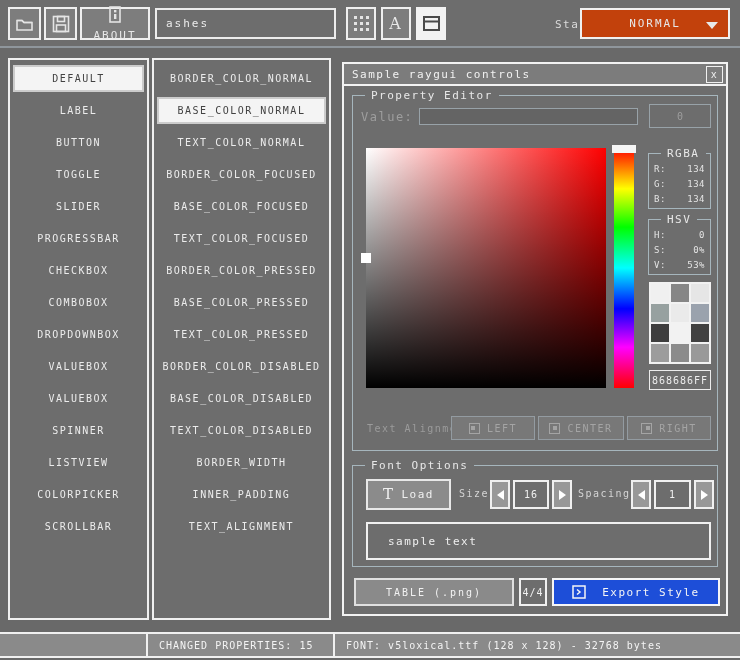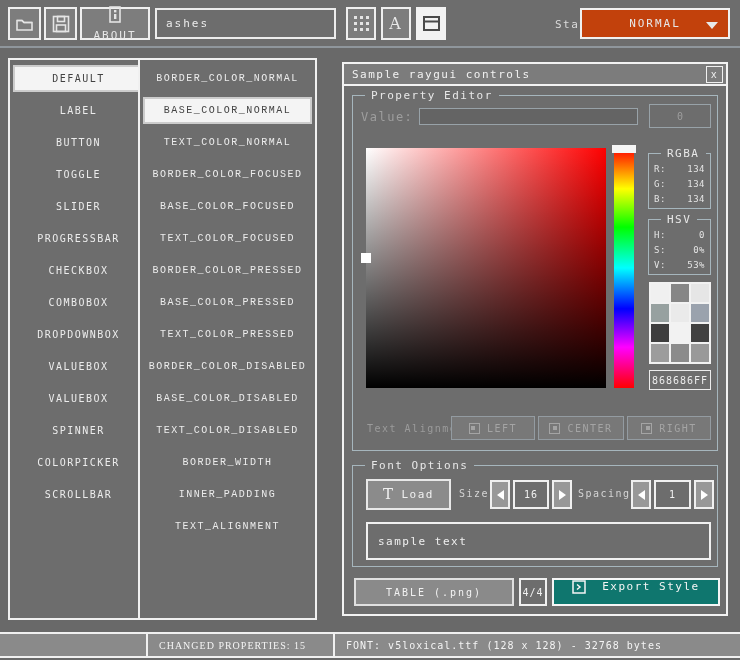--- a/index.html
+++ b/index.html
@@ -31,21 +31,21 @@
               display:flex; align-items:center; justify-content:center;
               font-size:11px; letter-spacing:2px; cursor:pointer; }
   .dd-arrow { position:absolute; right:10px; top:12px; width:0; height:0;
               border-left:6px solid transparent; border-right:6px solid transparent;
               border-top:7px solid #e8e8e8; }
 
   
   .list-panel { position:absolute; top:58px; height:562px; background:#6d6d6d;
                 border:2px solid #f0f0f0; padding-top:5px; }
   #controls-panel { left:8px;   width:141px; }
-  #props-panel    { left:138px; width:179px;font-family:Liberation Mono, monospace; }
+  #props-panel    { left:152px; width:179px; }
   .list-item { height:27px; margin:0 3px 5px 3px; display:flex; align-items:center;
                justify-content:center; color:#ececec; font-size:10px;
                letter-spacing:1.5px; cursor:pointer; white-space:nowrap; }
   .list-item.selected { background:#f4f4f4; color:#424242; border:2px solid #cccccc; }
 
   
   #sample-window { position:absolute; left:342px; top:62px; width:386px; height:554px;
                    border:2px solid #f2f2f2; background:#6d6d6d; }
   .win-titlebar { height:22px; background:#7c7c7c; border-bottom:2px solid #f2f2f2;
                   display:flex; align-items:center; padding-left:8px; color:#f2f2f2;
@@ -128,44 +128,44 @@
               background:#6d6d6d; color:#f0f0f0; display:flex; align-items:center;
               justify-content:center; font-size:10px; letter-spacing:1px; }
   #size-dec { left:137px; } #size-val { left:160px; width:36px; } #size-inc { left:199px; }
   #spacing-dec { left:278px; } #spacing-val { left:301px; width:37px; } #spacing-inc { left:341px; }
   .tri-l { width:0; height:0; border-top:5px solid transparent;
            border-bottom:5px solid transparent; border-right:7px solid #ffffff; }
   .tri-r { width:0; height:0; border-top:5px solid transparent;
            border-bottom:5px solid transparent; border-left:7px solid #ffffff; }
   #sample-textbox { position:absolute; left:13px; top:56px; width:345px; height:38px;
                     border:2px solid #f0f0f0; color:#f0f0f0; display:flex;
-                    align-items:center; padding-left:10px; font-size:11px;
+                    align-items:center; padding-left:20px; font-size:11px;
                     letter-spacing:1.5px; cursor:text; }
 
   
   #table-btn { position:absolute; left:10px; top:514px; width:160px; height:28px;
                border:2px solid #e0e0e0; background:#8a8a8a; color:#f2f2f2;
                display:flex; align-items:center; justify-content:center;
                font-size:10px; letter-spacing:2px; cursor:pointer; }
   #pager { position:absolute; left:175px; top:514px; width:28px; height:28px;
            border:2px solid #f0f0f0; color:#f0f0f0; display:flex; align-items:center;
            justify-content:center; font-size:10px; letter-spacing:1px; }
   #export-btn { position:absolute; left:208px; top:514px; width:168px; height:28px;
-                border:2px solid #f5f5f5; background:#0f766e; color:#f5f5f5;
-                display:flex; justify-content:center; gap:16px;
+                border:2px solid #f5f5f5; background:#1d4ed8; color:#f5f5f5;
+                display:flex; align-items:center; justify-content:center; gap:16px;
                 font-size:11px; letter-spacing:1.5px; cursor:pointer; }
 
   
   #status-bar { position:absolute; left:0; top:632px; width:740px; height:26px;
                 background:#8a8a8a; border-top:2px solid #f0f0f0;
                 border-bottom:2px solid #f0f0f0; display:flex; color:#f4f4f4;
                 font-size:10px; letter-spacing:1px; }
   .status-seg { display:flex; align-items:center; padding-left:11px;
                 border-right:2px solid #f0f0f0; white-space:nowrap; overflow:hidden; }
-  #seg-blank { width:148px; } #seg-changed { width:187px;font-family:Liberation Serif, serif; }
+  #seg-blank { width:148px; } #seg-changed { width:187px; }
   #seg-font { flex:1; border-right:none; }
 
   svg { display:block; }
 </style>
 </head>
 <body>
 
 <div class="toolbar">
   <div class="tb-btn" id="btn-open">
     <span>
@@ -238,20 +238,21 @@
   <div class="list-item">BUTTON</div>
   <div class="list-item">TOGGLE</div>
   <div class="list-item">SLIDER</div>
   <div class="list-item">PROGRESSBAR</div>
   <div class="list-item">CHECKBOX</div>
   <div class="list-item">COMBOBOX</div>
   <div class="list-item">DROPDOWNBOX</div>
   <div class="list-item">VALUEBOX</div>
   <div class="list-item">VALUEBOX</div>
   <div class="list-item">SPINNER</div>
+  <div class="list-item">LISTVIEW</div>
   <div class="list-item">COLORPICKER</div>
   <div class="list-item">SCROLLBAR</div>
 </div>
 
 <div class="list-panel" id="props-panel">
   <div class="list-item">BORDER_COLOR_NORMAL</div>
   <div class="list-item selected">BASE_COLOR_NORMAL</div>
   <div class="list-item">TEXT_COLOR_NORMAL</div>
   <div class="list-item">BORDER_COLOR_FOCUSED</div>
   <div class="list-item">BASE_COLOR_FOCUSED</div>

